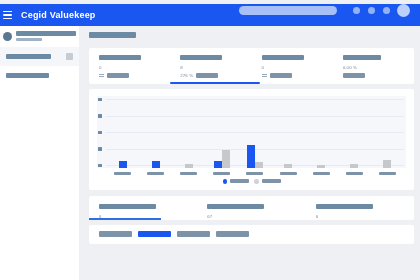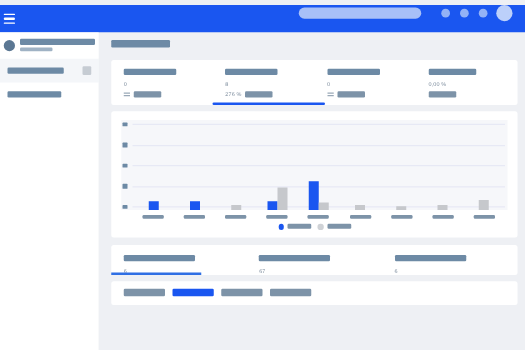--- a/index.html
+++ b/index.html
@@ -118,20 +118,21 @@
 <body>
 
 <div class="app">
 
   <div class="topbar">
     <div class="hamburger">
       <i></i>
         <i></i>
         <i></i>
     </div>
+    <div class="app-title">Cegid Valuekeep</div>
   </div>
   <div class="search-pill" title=""></div>
   <div class="tb-dot d1"></div>
   <div class="tb-dot d2"></div>
   <div class="tb-dot d3"></div>
   <div class="tb-avatar"></div>
 
   <div class="sidebar">
     <div class="side-user">
       <div class="side-avatar"></div>

